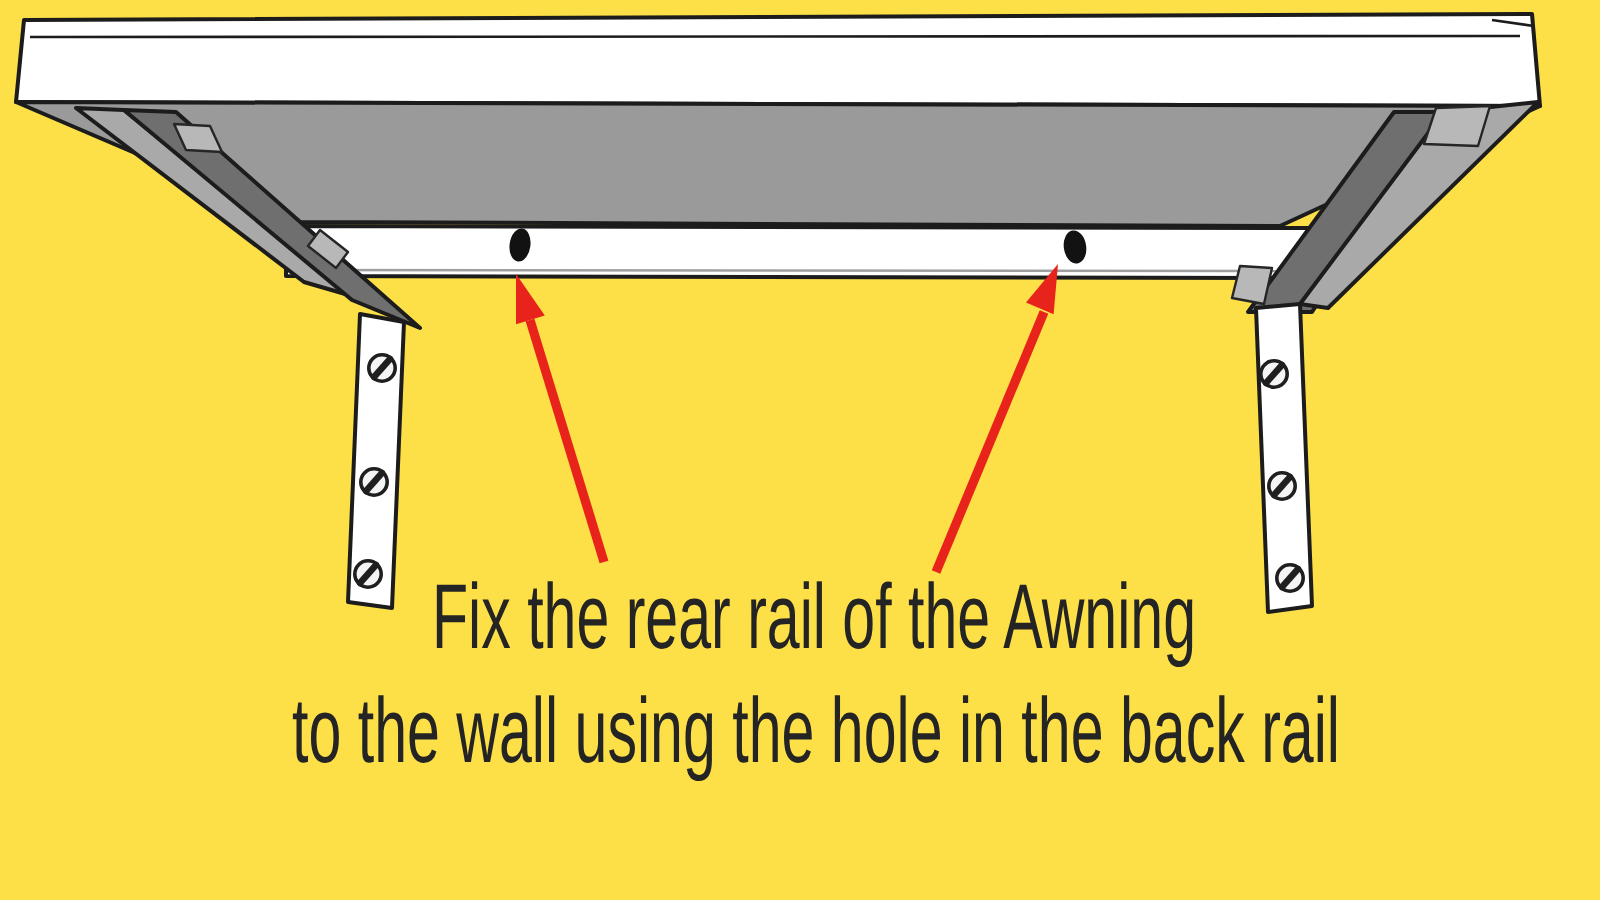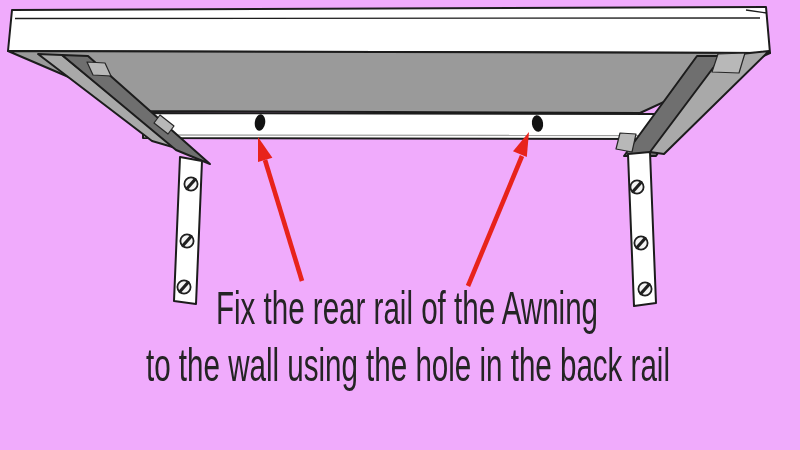--- a/index.html
+++ b/index.html
@@ -1,16 +1,16 @@
 <!DOCTYPE html>
 <html><head>
 <meta charset="utf-8">
 <style>
   html,body{margin:0;padding:0;background:#ffffff;}
-  #stage{position:relative;width:800px;height:450px;background:#f0abfc;overflow:hidden;}
+  #stage{position:relative;width:800px;height:450px;background:#fde047;overflow:hidden;}
   svg{display:block;width:800px;height:450px;}
   .outlined{stroke:#1c1c1c;stroke-width:2;stroke-linejoin:round;stroke-linecap:round;}
   .thin{stroke:#1c1c1c;stroke-width:1.3;stroke-linejoin:round;}
   .detail{stroke:#262626;stroke-width:1.2;stroke-linejoin:round;}
   .screw{stroke:#1f1f1f;stroke-width:1.8;fill:#f4f4f4;}
   .screw-slot{stroke:#1f1f1f;stroke-width:3.2;stroke-linecap:round;}
   .arrow-shaft{stroke-width:4.6;stroke-linecap:butt;}
   .caption{font-family:"Liberation Sans", sans-serif;font-size:46px;}
 </style>
 </head>

